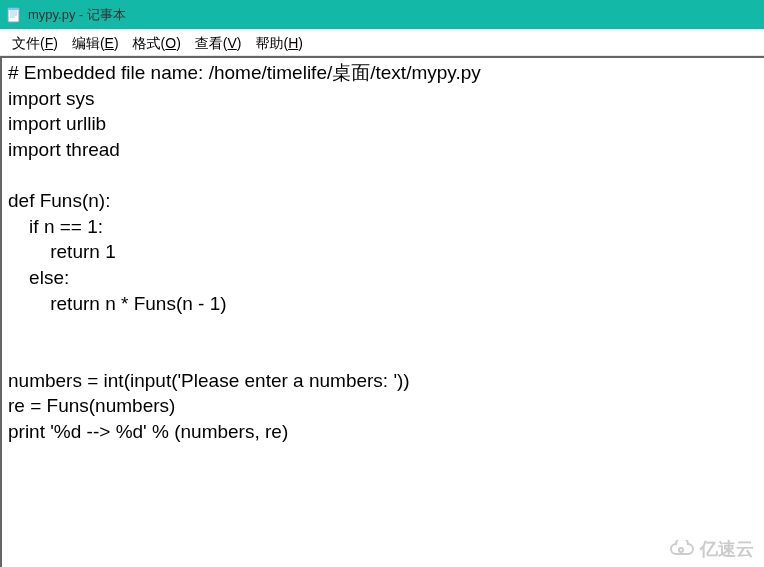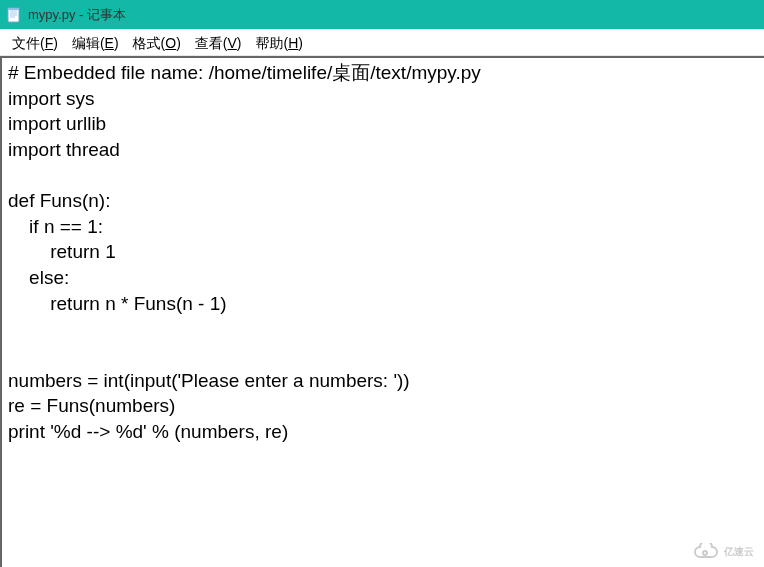--- a/index.html
+++ b/index.html
@@ -59,21 +59,21 @@
       overflow: hidden;
     }
     .watermark {
       position: absolute;
       right: 10px;
       bottom: 6px;
       display: flex;
       align-items: center;
       gap: 4px;
       color: #ccc;
-      font-size: 10px;
+      font-size: 18px;
       font-weight: 600;
       pointer-events: none;
     }
     .watermark svg { display: block; }
     .underline { text-decoration: underline; }
   </style>
 </head>
 <body>
 
 <div class="titlebar">

